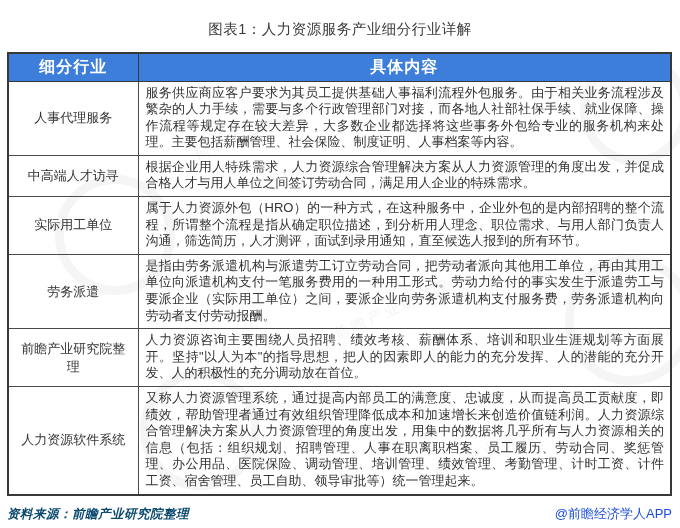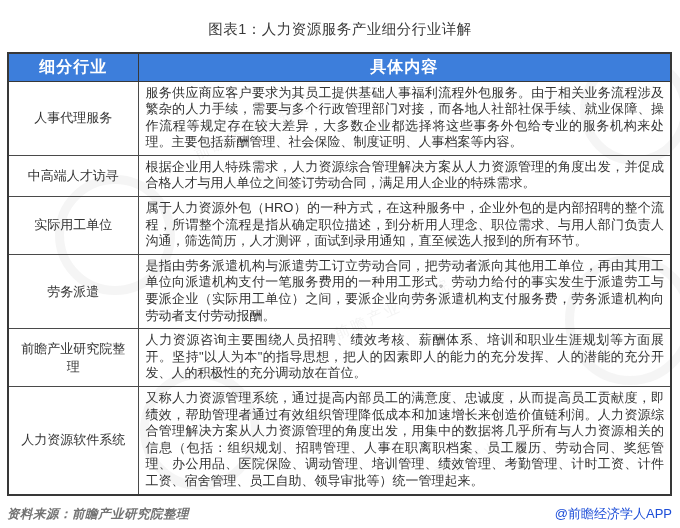--- a/index.html
+++ b/index.html
@@ -76,21 +76,21 @@
     width: 665px;
     margin: 9px 0 0 7px;
     display: flex;
     justify-content: space-between;
     align-items: baseline;
   }
   .source-note {
     font-style: italic;
     font-weight: bold;
     font-size: 12.5px;
-    color: #737373;
+    color: #0c4a6e;
     letter-spacing: 0.5px;
   }
   .brand-credit {
     font-size: 13px;
     color: #1d4ed8;
   }
 </style>
 </head>
 <body>
 

